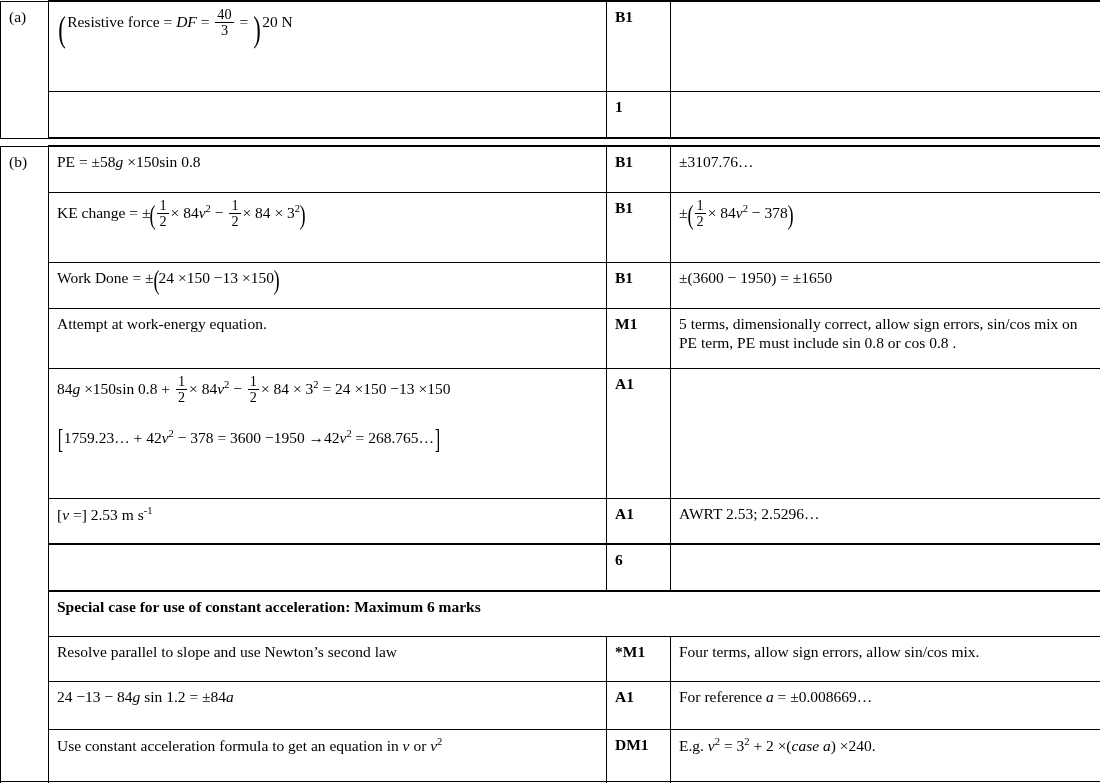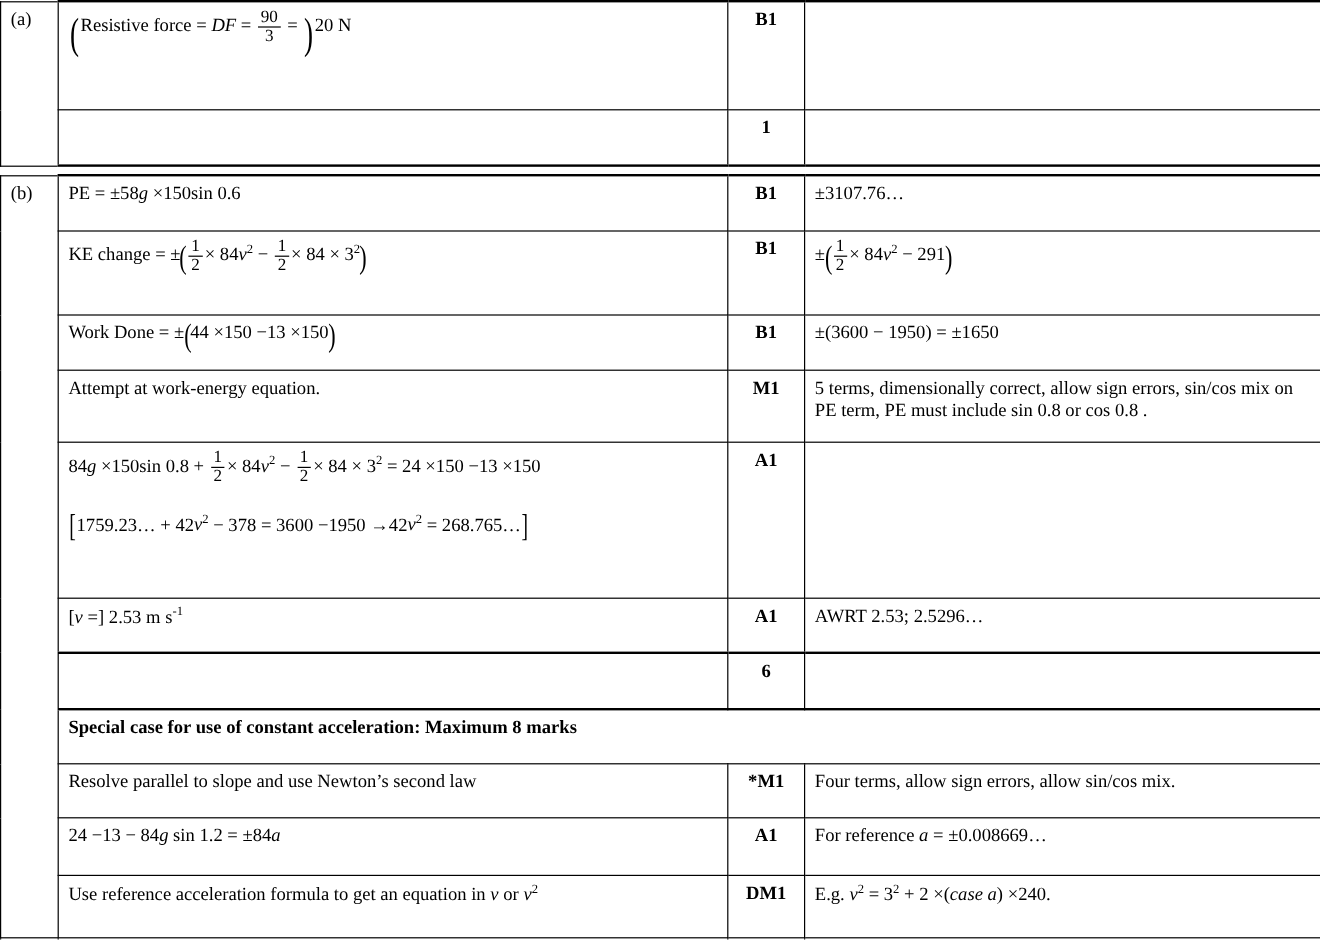--- a/index.html
+++ b/index.html
@@ -37,21 +37,21 @@
   td.part {
     border-left: none;
     border-top: none;
     border-bottom: none;
     padding-left: 2px;
     font-size: 15.5px;
   }
   td.part.seg-top { border-top: 1px solid #000; }
 
   td.mark {
-    text-align: center;
+    text-align: left;
     font-weight: bold;
     padding-right: 9px;
     white-space: nowrap;
   }
   td.note { }
   td.body { }
 
   td.spanall {
     font-weight: bold;
   }
@@ -124,21 +124,21 @@
         <col class="c-body">
         <col class="c-mark">
         <col class="c-note">
   </colgroup>
   <tbody>
 
     <tr>
       <td class="part seg-top" rowspan="2">(a)</td>
       <td class="body thick-top" style="height:78px">
         <span class="nw">
-          <span class="paren-big">(</span><span>Resistive force = </span><span class="mi">DF</span><span> = </span><span class="frac"><span class="num">90</span><span class="den">3</span></span><span> = </span><span class="paren-big">)</span><span>20 N</span>
+          <span class="paren-big">(</span><span>Resistive force = </span><span class="mi">DF</span><span> = </span><span class="frac"><span class="num">40</span><span class="den">3</span></span><span> = </span><span class="paren-big">)</span><span>20 N</span>
         </span>
       </td>
       <td class="mark thick-top">B1</td>
       <td class="note thick-top"></td>
     </tr>
 
     <tr>
       <td class="body" style="height:34px"></td>
       <td class="mark">1</td>
       <td class="note"></td>
@@ -147,39 +147,39 @@
     <tr class="gap">
       <td class="nopart"></td>
       <td></td>
       <td></td>
       <td></td>
     </tr>
 
     <tr>
       <td class="part" rowspan="11">(b)</td>
       <td class="body" style="height:34px">
-        <span class="nw"><span>PE</span><span> = ±58</span><span class="mi">g</span><span> ×150sin 0.6</span></span>
+        <span class="nw"><span>PE</span><span> = ±58</span><span class="mi">g</span><span> ×150sin 0.8</span></span>
       </td>
       <td class="mark">B1</td>
       <td class="note">±3107.76…</td>
     </tr>
 
     <tr>
       <td class="body rowpad-lg" style="height:58px">
         <span class="nw"><span>KE change</span><span> = ±</span><span class="paren-mid">(</span><span class="frac"><span class="num">1</span><span class="den">2</span></span><span>× 84</span><span class="mi">v</span><sup class="ex">2</sup><span> − </span><span class="frac"><span class="num">1</span><span class="den">2</span></span><span>× 84 × 3</span><sup class="ex">2</sup><span class="paren-mid">)</span></span>
       </td>
       <td class="mark">B1</td>
       <td class="note">
-        <span class="nw"><span>±</span><span class="paren-mid">(</span><span class="frac"><span class="num">1</span><span class="den">2</span></span><span>× 84</span><span class="mi">v</span><sup class="ex">2</sup><span> − 291</span><span class="paren-mid">)</span></span>
+        <span class="nw"><span>±</span><span class="paren-mid">(</span><span class="frac"><span class="num">1</span><span class="den">2</span></span><span>× 84</span><span class="mi">v</span><sup class="ex">2</sup><span> − 378</span><span class="paren-mid">)</span></span>
       </td>
     </tr>
 
     <tr>
       <td class="body" style="height:34px">
-        <span class="nw"><span>Work Done</span><span> = ±</span><span class="paren-mid">(</span><span>44 ×150 −13 ×150</span><span class="paren-mid">)</span></span>
+        <span class="nw"><span>Work Done</span><span> = ±</span><span class="paren-mid">(</span><span>24 ×150 −13 ×150</span><span class="paren-mid">)</span></span>
       </td>
       <td class="mark">B1</td>
       <td class="note">±(3600 − 1950) = ±1650</td>
     </tr>
 
     <tr>
       <td class="body" style="height:48px">Attempt at work-energy equation.</td>
       <td class="mark">M1</td>
       <td class="note">5 terms, dimensionally correct, allow sign errors, sin/cos mix on PE term, PE must include sin 0.8 or cos 0.8 .</td>
     </tr>
@@ -201,42 +201,42 @@
       <td class="note">AWRT 2.53; 2.5296…</td>
     </tr>
 
     <tr>
       <td class="body thick-top" style="height:34px"></td>
       <td class="mark thick-top">6</td>
       <td class="note thick-top"></td>
     </tr>
 
     <tr>
-      <td class="body spanall thick-top" colspan="3" style="height:33px">Special case for use of constant acceleration: Maximum 8 marks</td>
+      <td class="body spanall thick-top" colspan="3" style="height:33px">Special case for use of constant acceleration: Maximum 6 marks</td>
     </tr>
 
     <tr>
       <td class="body" style="height:33px">Resolve parallel to slope and use Newton’s second law</td>
       <td class="mark">*M1</td>
       <td class="note">Four terms, allow sign errors, allow sin/cos mix.</td>
     </tr>
 
     <tr>
       <td class="body" style="height:36px">
         <span class="nw"><span>24 −13 − 84</span><span class="mi">g</span><span> sin 1.2 = ±84</span><span class="mi">a</span></span>
       </td>
       <td class="mark">A1</td>
       <td class="note">
         <span class="nw"><span>For reference  </span><span class="mi">a</span><span> = ±0.008669…</span></span>
       </td>
     </tr>
 
     <tr>
       <td class="body" style="height:40px">
-        <span class="nw"><span>Use reference acceleration formula to get an equation in </span><span class="mi">v</span><span> or </span><span class="mi">v</span><sup class="ex">2</sup></span>
+        <span class="nw"><span>Use constant acceleration formula to get an equation in </span><span class="mi">v</span><span> or </span><span class="mi">v</span><sup class="ex">2</sup></span>
       </td>
       <td class="mark">DM1</td>
       <td class="note">
         <span class="nw"><span>E.g. </span><span class="mi">v</span><sup class="ex">2</sup><span> = 3</span><sup class="ex">2</sup><span> + 2 ×(</span><span class="mi">case a</span><span>) ×240.</span></span>
       </td>
     </tr>
 
     <tr>
       <td class="body" style="height:33px">
         

